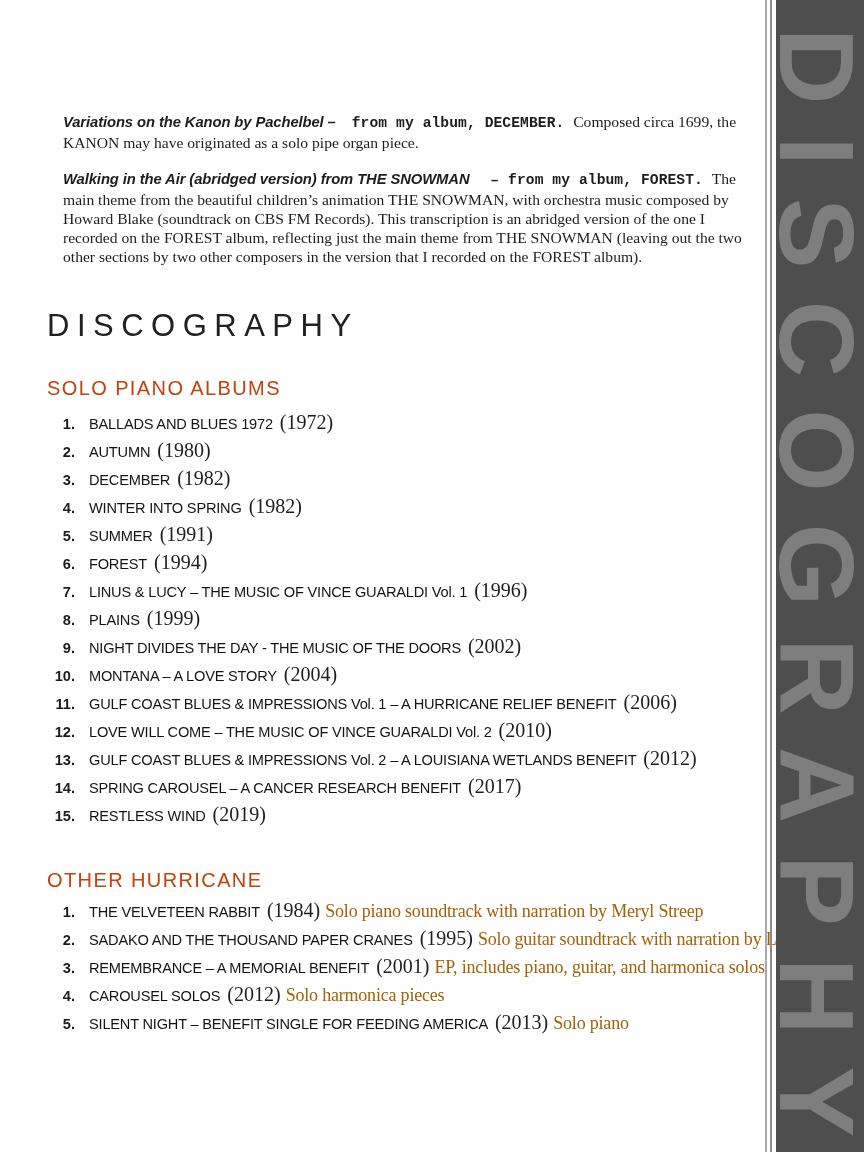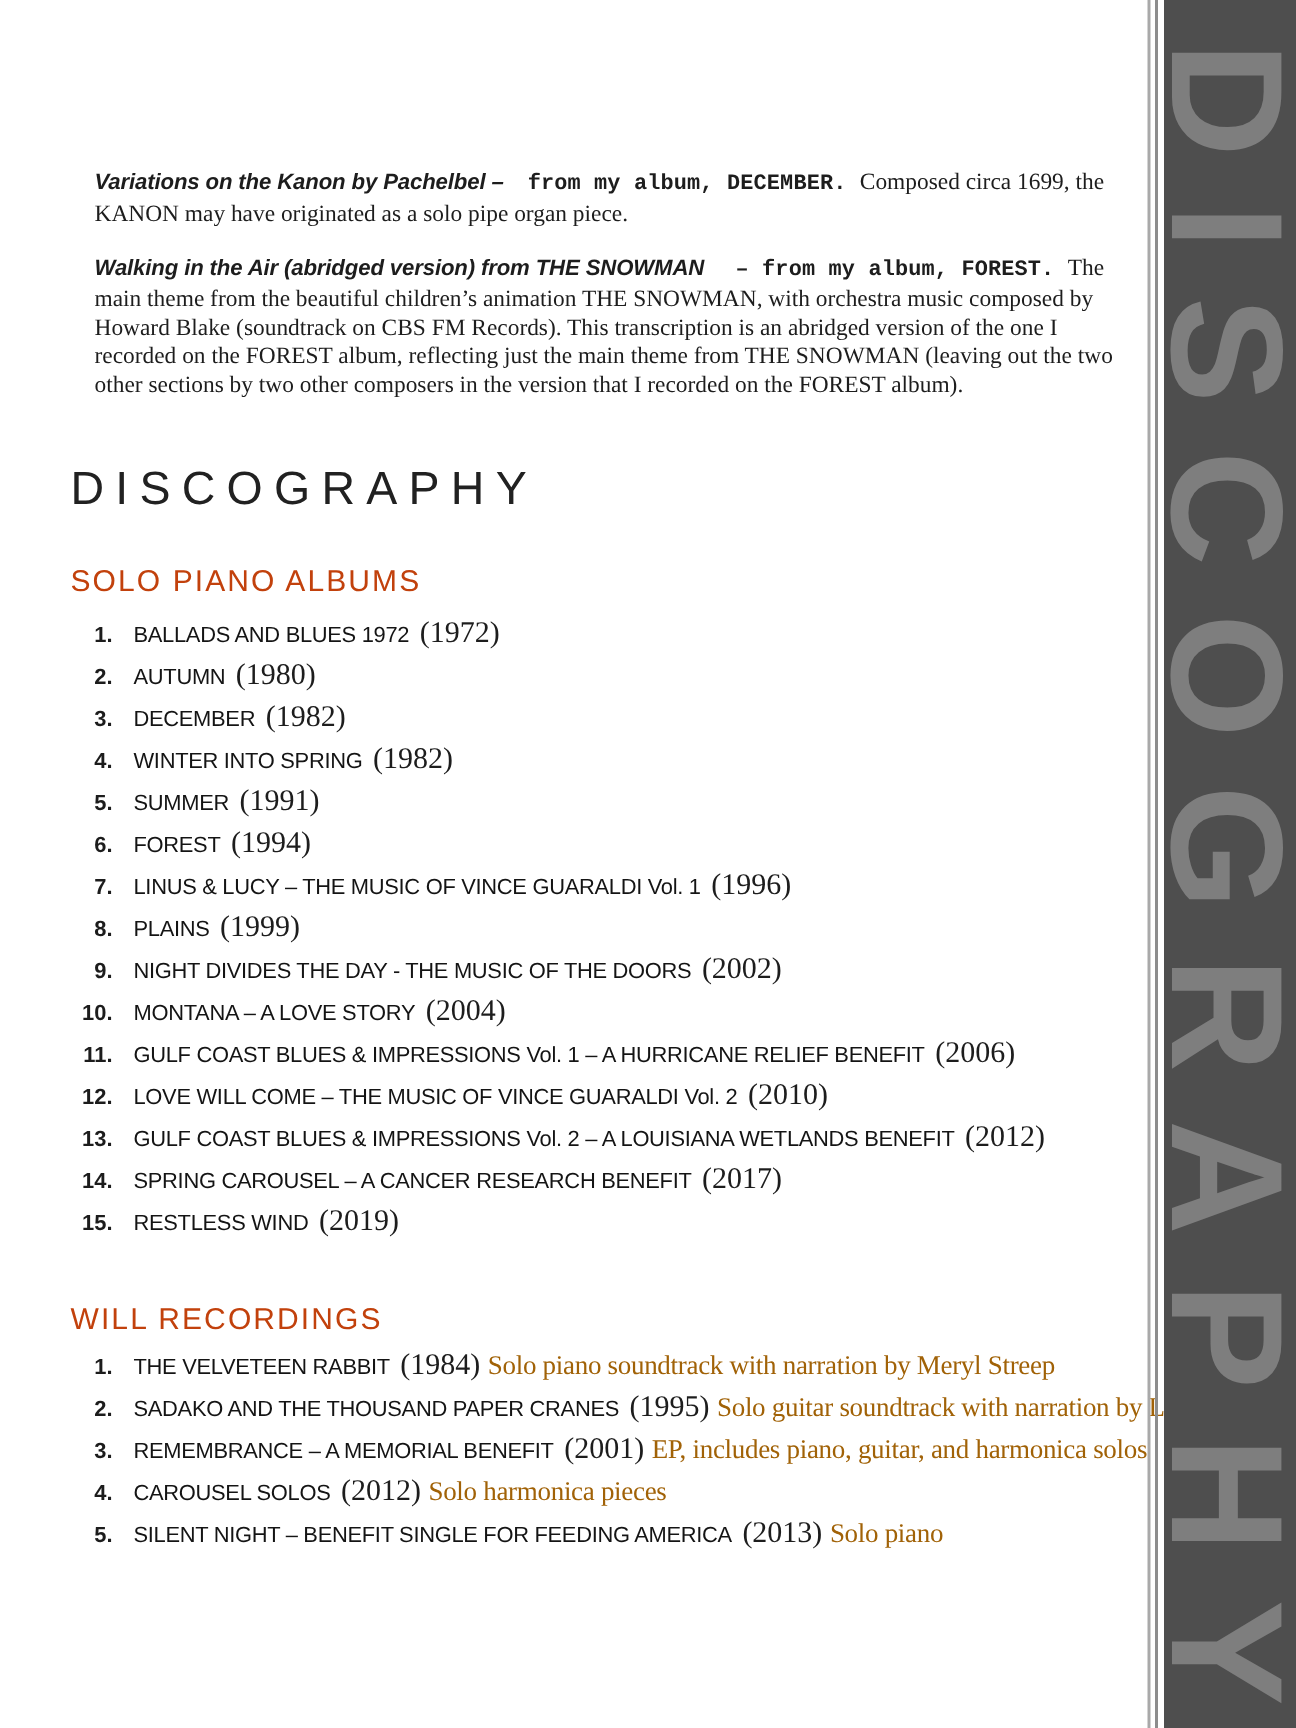--- a/index.html
+++ b/index.html
@@ -214,21 +214,21 @@
         <span class="title">SPRING CAROUSEL – A CANCER RESEARCH BENEFIT</span>
         <span class="year">(2017)</span>
       </li>
       <li class="disc-item">
         <span class="num">15.</span>
         <span class="title">RESTLESS WIND</span>
         <span class="year">(2019)</span>
       </li>
     </ol>
 
-  <h2 class="section-heading other">WILL RECORDINGS</h2>
+  <h2 class="section-heading other">OTHER HURRICANE</h2>
   <ol class="disc-list other">
       <li class="disc-item">
         <span class="num">1.</span>
         <span class="title">THE VELVETEEN RABBIT</span>
         <span class="year">(1984)</span>
         <span class="note">Solo piano soundtrack with narration by Meryl Streep</span>
       </li>
       <li class="disc-item">
         <span class="num">2.</span>
         <span class="title">SADAKO AND THE THOUSAND PAPER CRANES</span>

